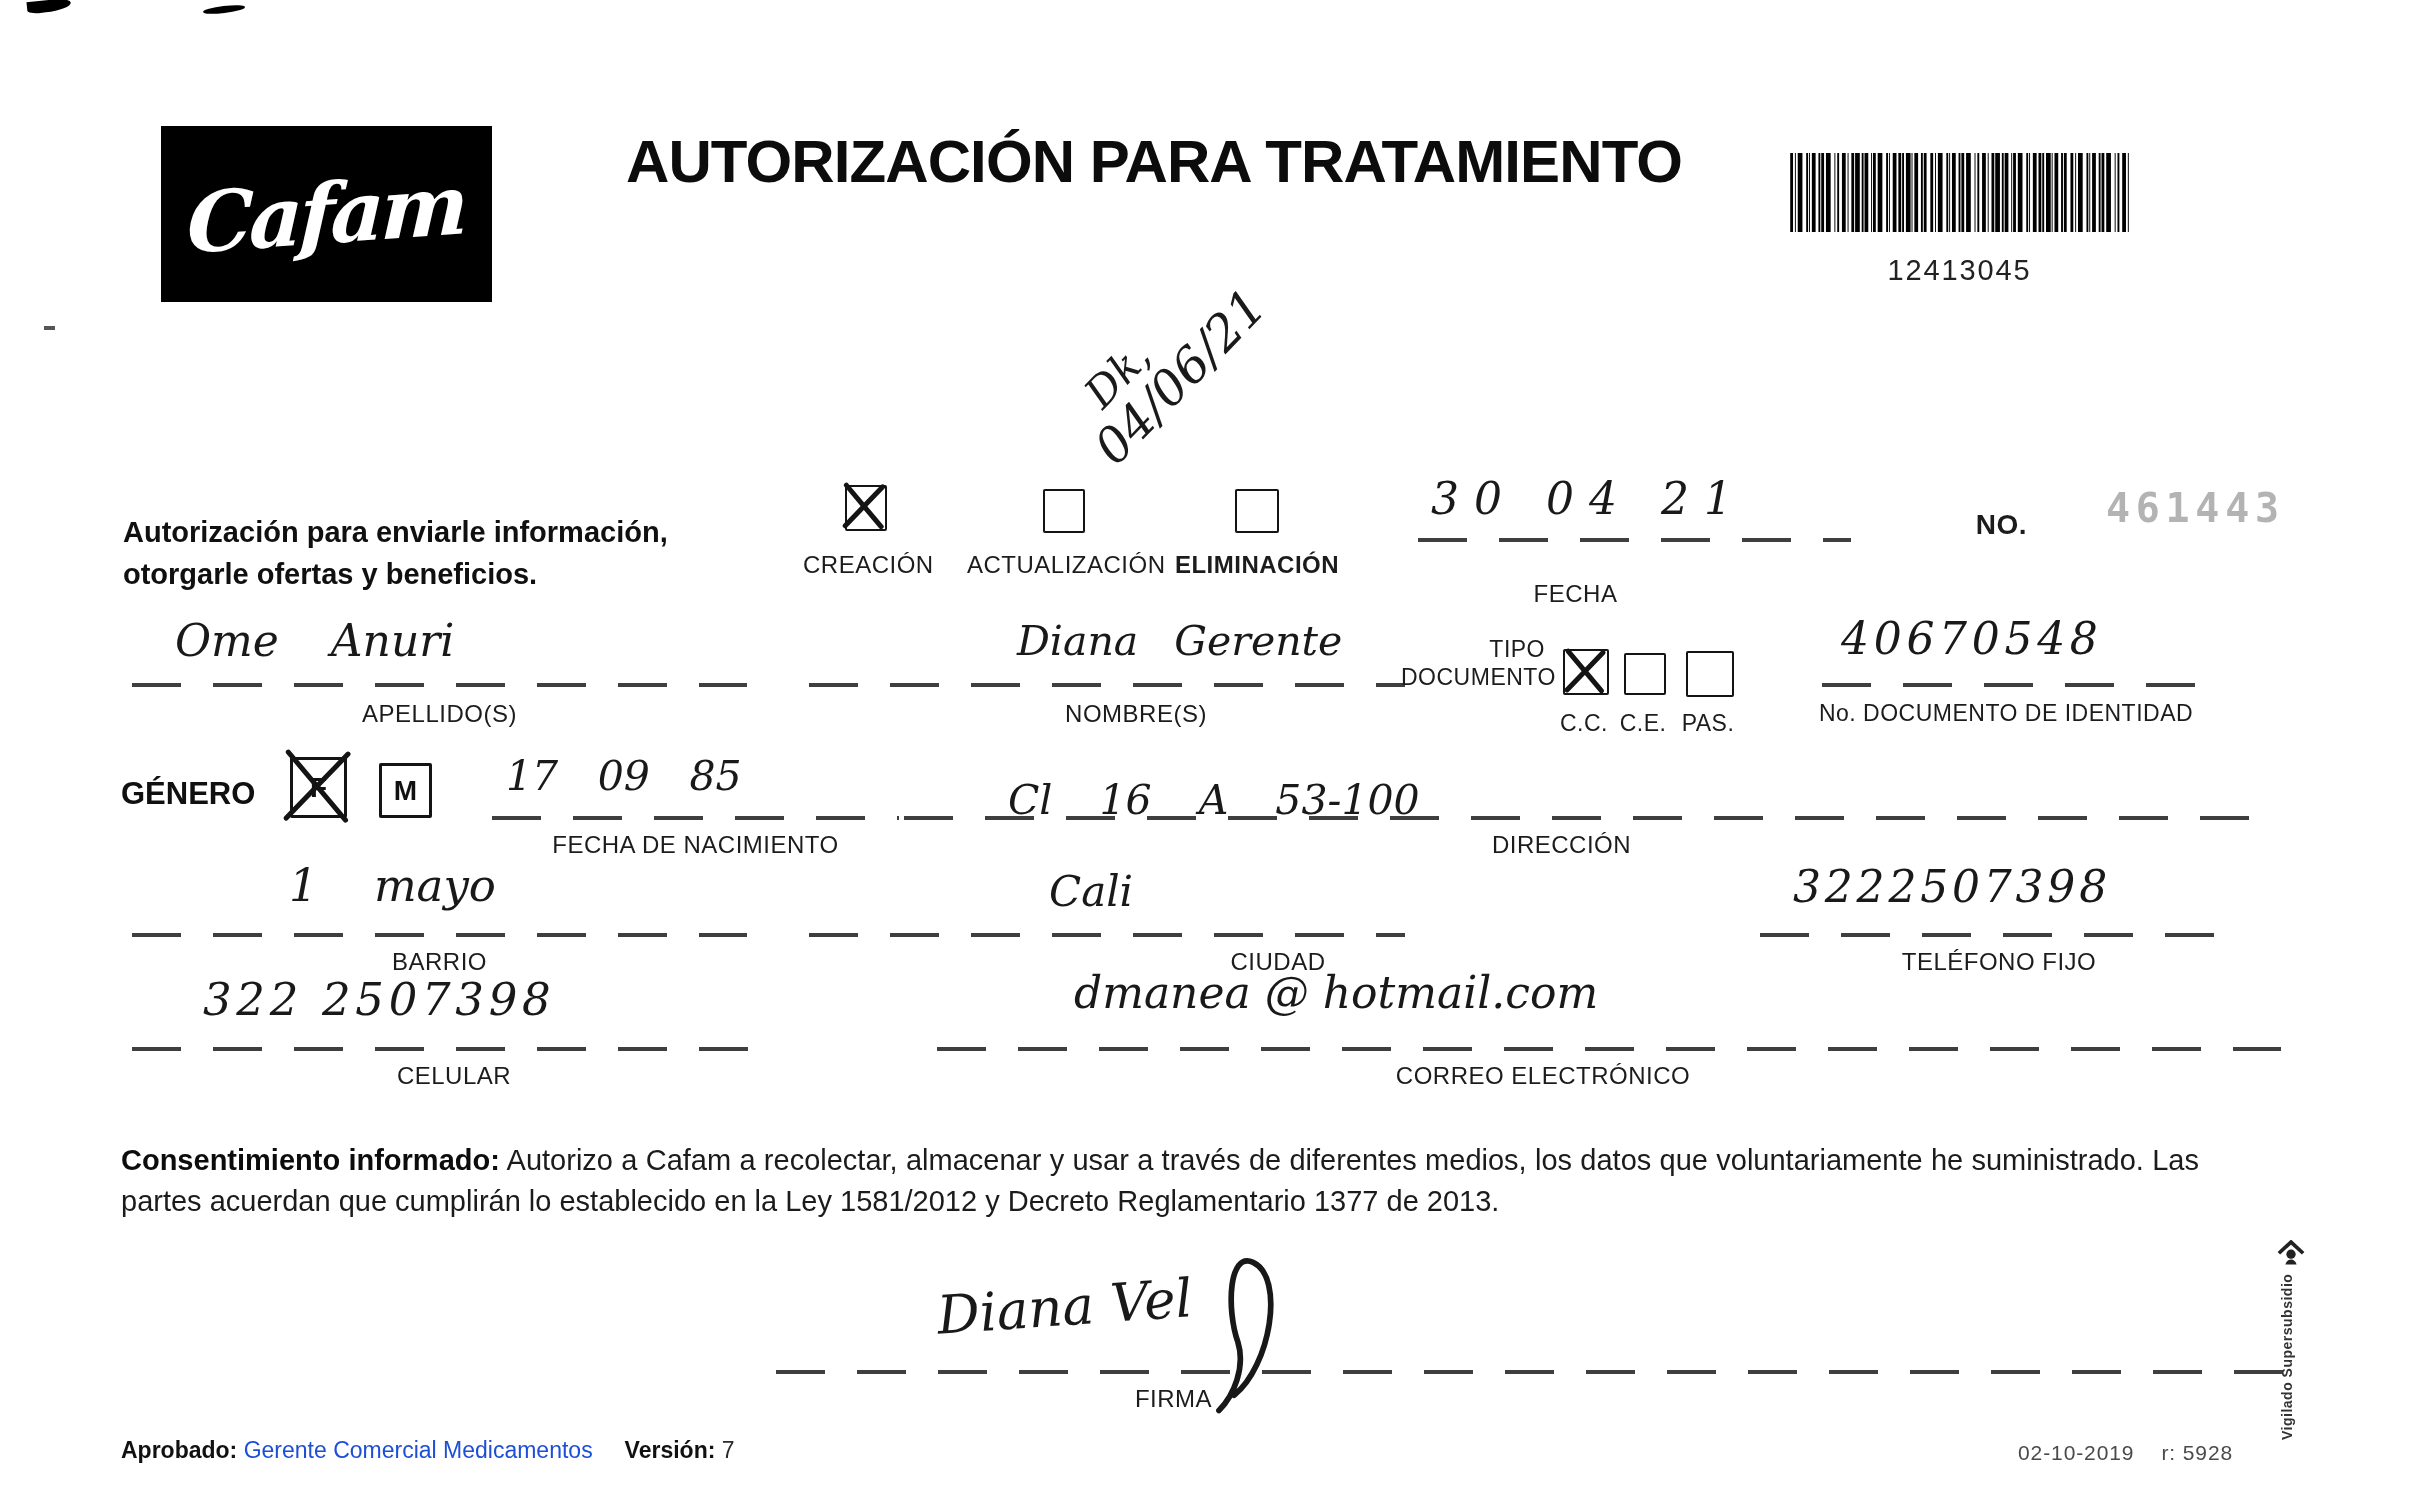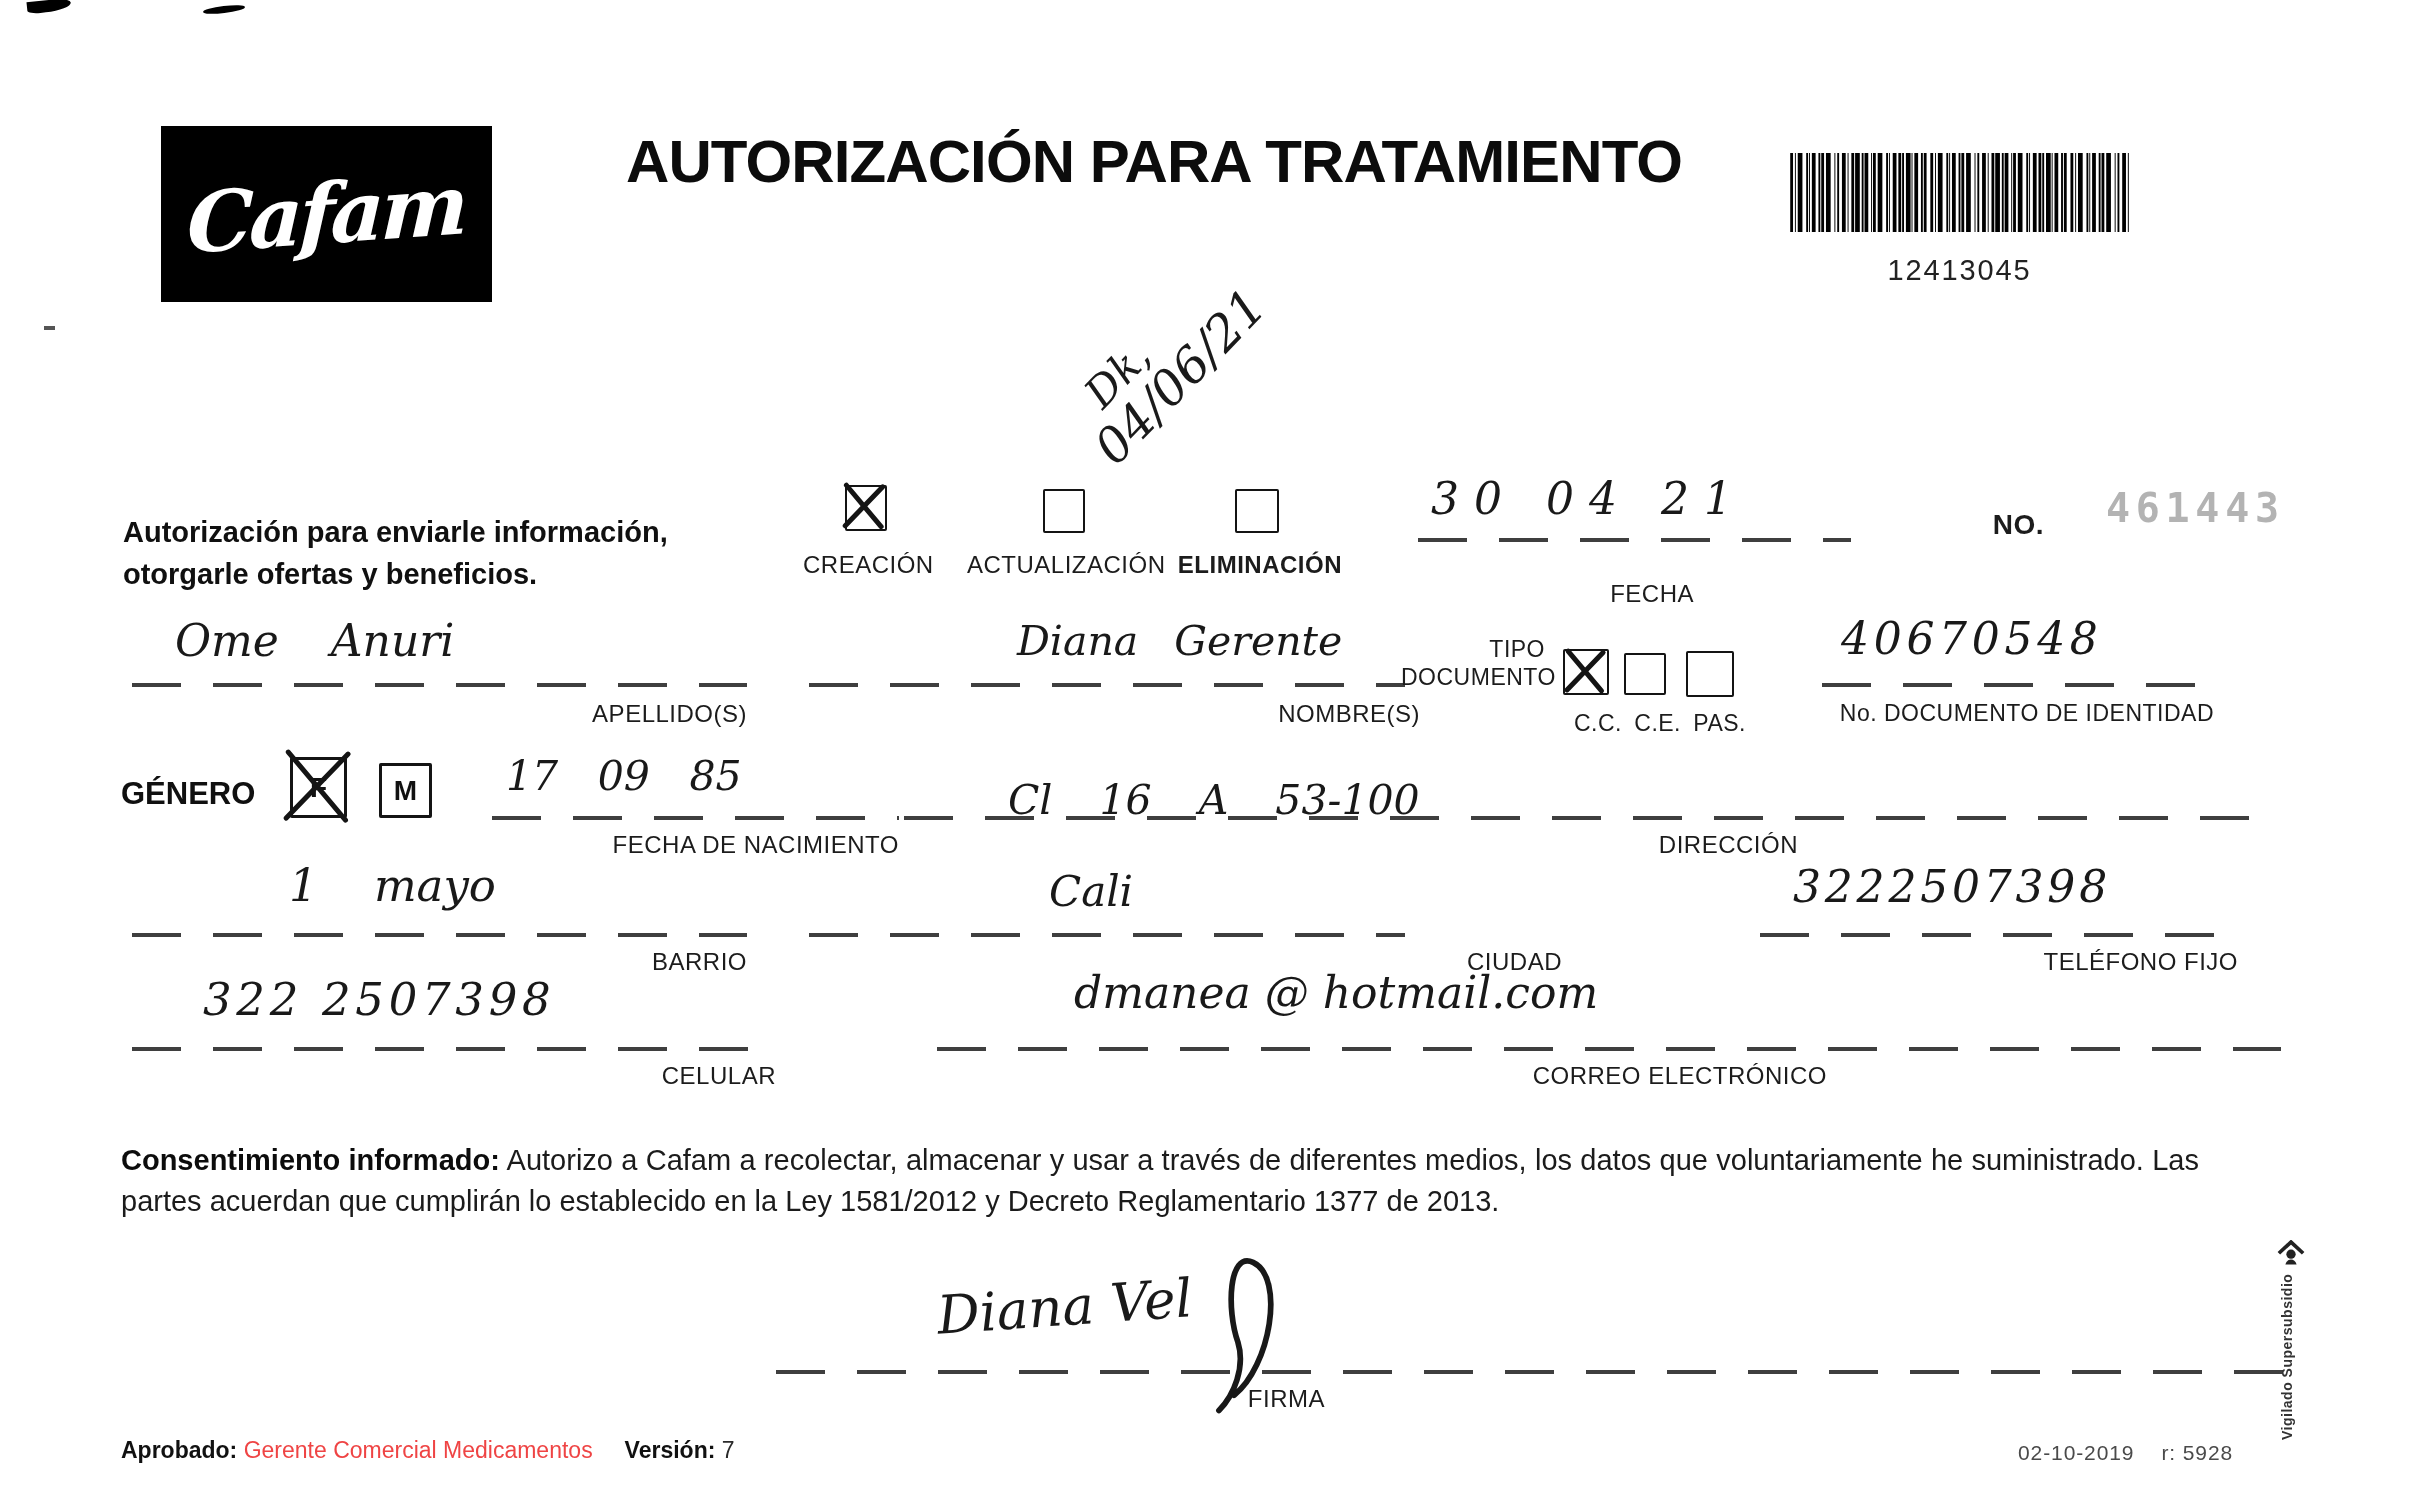--- a/index.html
+++ b/index.html
@@ -18,21 +18,21 @@
   .title{position:absolute;left:626px;top:127px;width:1147px;font-size:60px;font-weight:800;letter-spacing:-0.9px;white-space:nowrap;overflow:hidden;color:#0c0c0c;}
   .subtitle{position:absolute;left:626px;top:210px;width:1147px;font-size:28px;font-weight:700;white-space:nowrap;overflow:hidden;color:#0c0c0c;}
   .barcode{position:absolute;left:1789px;top:153px;width:341px;height:79px;}
   .barcode-num{position:absolute;left:1789px;top:254px;width:341px;text-align:center;font-size:29px;color:#222;letter-spacing:1.9px;}
   
   .hand{font-family:"DejaVu Serif", serif;font-style:italic;color:#191919;position:absolute;white-space:nowrap;}
   .diag{position:absolute;left:1055px;top:312px;transform:rotate(-46deg);font-family:"DejaVu Serif", serif;font-style:italic;color:#1a1a1a;text-align:left;}
   .diag .l1{font-size:42px;margin-left:32px;}
   .diag .l2{font-size:49px;margin-top:-5.7px;}
   
-  .flabel{position:absolute;font-size:24px;color:#1c1c1c;letter-spacing:0.5px;text-align:right;white-space:nowrap;}
+  .flabel{position:absolute;font-size:24px;color:#1c1c1c;letter-spacing:0.5px;text-align:center;white-space:nowrap;}
   .dash{position:absolute;height:3.8px;background:repeating-linear-gradient(90deg,#1d1d1d 0 49px,transparent 49px 81px);opacity:.85;}
   .cbox{position:absolute;border:2.8px solid #141414;background:#fff;border-radius:1.9px;}
   .xmark{position:absolute;}
   .xs{position:absolute;left:50%;top:50%;width:108%;height:4.7px;background:#141414;border-radius:2.8px;}
   .xs.s1{transform:translate(-50%,-50%) rotate(50deg);}
   .xs.s2{transform:translate(-50%,-50%) rotate(-46deg);}
   .boldtxt{position:absolute;font-weight:700;color:#101010;}
   .faint{position:absolute;font-family:"DejaVu Sans Mono", monospace;color:#b3b3b3;filter:blur(0.6px);font-weight:700;}
   .gletter{position:absolute;inset:0;display:flex;align-items:center;justify-content:center;font-weight:700;font-size:28px;color:#111;}
   .consent{position:absolute;left:121px;top:1140px;width:2078px;font-size:29px;line-height:1.42;text-align:justify;color:#1b1b1b;}
@@ -168,21 +168,21 @@
   <div class="sig-svg">
     <svg width="114" height="167" viewBox="0 0 120 176">
       <path d="M58,152 C 96,122 112,28 78,12 C 52,0 50,62 62,96 C 70,122 58,152 42,168" fill="none" stroke="#181818" stroke-width="6" stroke-linecap="round"></path>
     </svg>
   </div>
   <div class="dash" style="left:776px;top:1370px;width:1524px;"></div>
   <div class="flabel" style="left:1022px;top:1385px;width:303px;">FIRMA</div>
 
   <div class="footer-l">
     <b>Aprobado:</b>
-    <span style="color:#ef4444;">Gerente Comercial Medicamentos</span>
+    <span style="color:#1d4ed8;">Gerente Comercial Medicamentos</span>
     &nbsp;&nbsp;&nbsp;
     <b>Versión:</b>
     <span>7</span>
   </div>
   <div class="footer-r">
     <span>02-10-2019</span>&nbsp;&nbsp;&nbsp;
     <span>r: 5928</span>
   </div>
 
   <div class="vicon">

